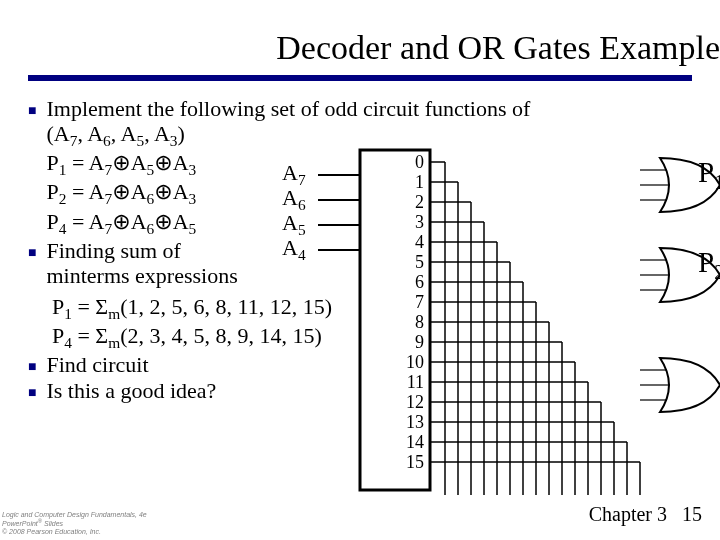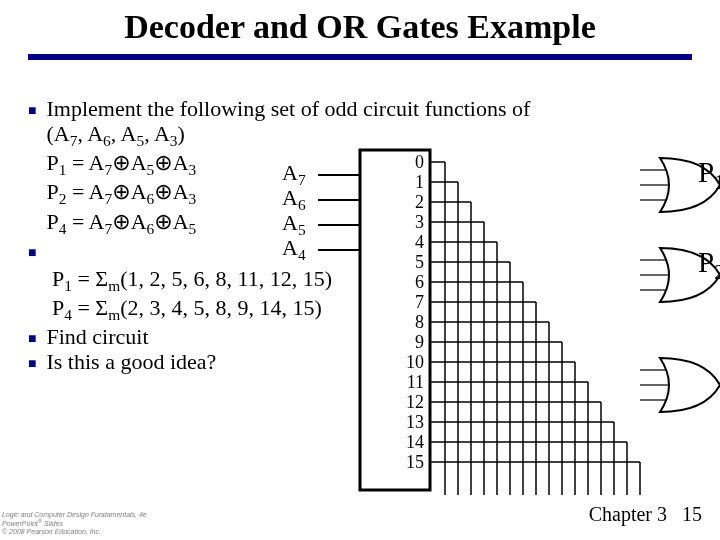--- a/index.html
+++ b/index.html
@@ -6,23 +6,23 @@
     margin: 0;
     font-family: "Times New Roman", serif;
     width: 720px;
     height: 540px;
     position: relative;
     background: #fff;
     overflow: hidden;
   }
   .title {
     font-size: 34px;
-    font-weight: bold;
-    text-align: center;
-    padding-top: 8px;
+    font-weight: normal;
+    text-align: right;
+    padding-top: 29px;
   }
   .rule {
     height: 6px;
     background: #000080;
     margin: 8px 28px 0 28px;
   }
   .content {
     position: absolute;
     left: 28px;
     top: 96px;
@@ -79,20 +79,24 @@
     <div>
       <span>Implement the following set of odd circuit functions of</span><br>
       <span>(A<sub>7</sub>, A<sub>6</sub>, A<sub>5</sub>, A<sub>3</sub>)</span><br>
       <span>P<sub>1</sub> = A<sub>7</sub><span>⊕</span>A<sub>5</sub><span>⊕</span>A<sub>3</sub></span><br>
       <span>P<sub>2</sub> = A<sub>7</sub><span>⊕</span>A<sub>6</sub><span>⊕</span>A<sub>3</sub></span><br>
       <span>P<sub>4</sub> = A<sub>7</sub><span>⊕</span>A<sub>6</sub><span>⊕</span>A<sub>5</sub></span>
     </div>
   </div>
   <div class="lvl1">
     <span class="sq">■</span>
+    <div>
+      <span>Finding sum of</span><br>
+      <span>minterms expressions</span>
+    </div>
   </div>
   <div style="height:6px"></div>
   <div class="indent">P<sub>1</sub><span> = Σ</span><sub>m</sub><span>(1, 2, 5, 6, 8, 11, 12, 15)</span></div>
   <div class="indent">P<sub>4</sub><span> = Σ</span><sub>m</sub><span>(2, 3, 4, 5, 8, 9, 14, 15)</span></div>
   <div class="lvl1">
     <span class="sq">■</span>
     <span>Find circuit</span>
   </div>
   <div class="lvl1">
     <span class="sq">■</span>

